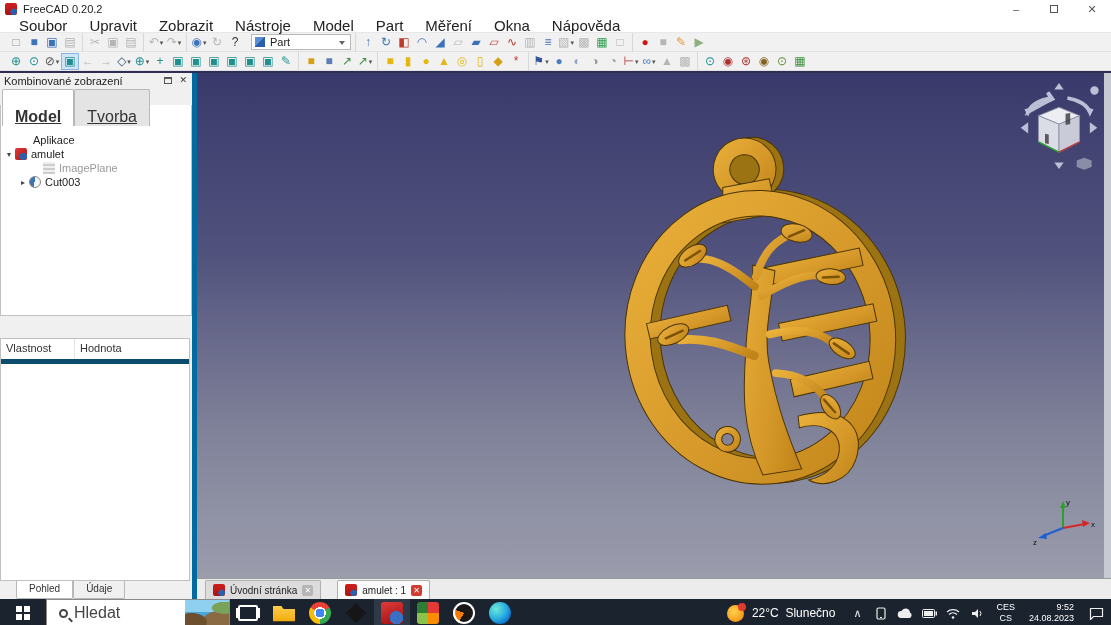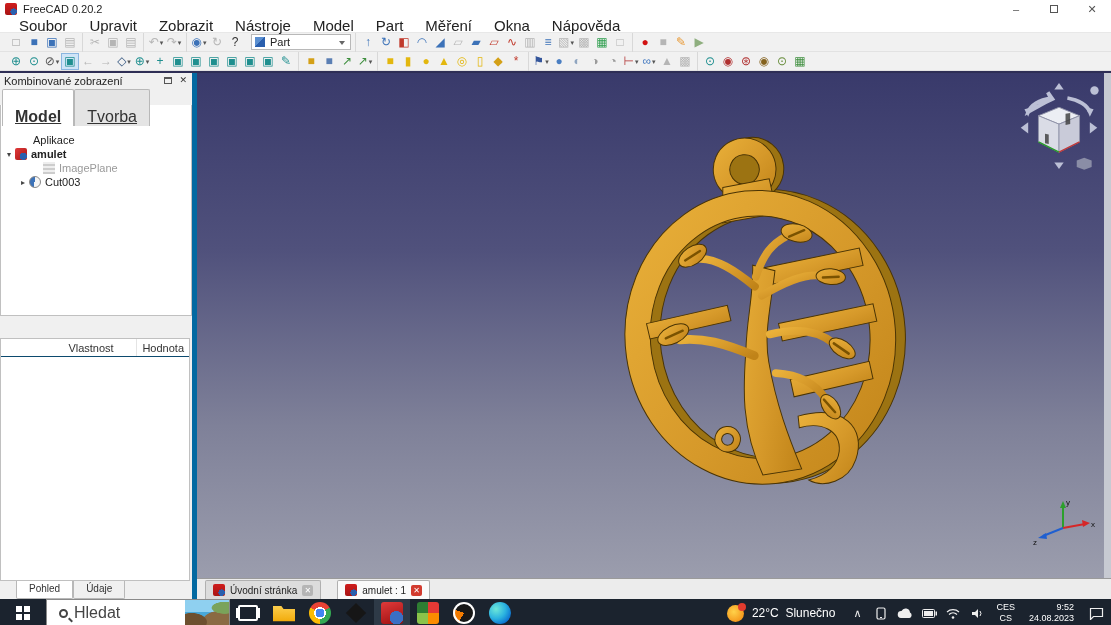--- a/index.html
+++ b/index.html
@@ -32,28 +32,28 @@
   .paneltabs { display:flex; height:16px; padding-left:2px; }
   .ptab { font-size:16px; color:#333; padding:18px 12px; border:1px solid #b8b8b8; border-bottom:none; background:#e4e4e4; border-radius:2px 2px 0 0;text-decoration:underline; }
   .ptab.on { background:#fff; font-weight:bold; }
   .treecols { display:flex; height:16px; background:#fff; border:1px solid #c0c0c0; border-bottom:1px solid #e0e0e0; font-size:10px; color:#333; }
   .treecols .c1 { width:95px; padding:2px 4px; border-right:1px solid #e0e0e0; }
   .treecols .c2 { padding:2px 4px; }
   .treebody { background:#fff; border:1px solid #c0c0c0; border-top:none; height:211px; overflow:hidden; }
   .trow { display:flex; align-items:center; height:14px; font-size:11px; color:#222; }
   .trow .exp { width:12px; font-size:8px; color:#444; text-align:center; }
   .trow .ticon { width:12px; height:12px; margin-right:4px; }
-  .trow.bold .tlabel { font-weight:bold; }
+  .trow.bold .tlabel { font-weight:normal; }
   .trow.muted .tlabel { color:#9a9a9a; }
   .icon-none { background:none; }
   .icon-fcdoc { background: radial-gradient(circle at 70% 70%, #2a5fae 0 30%, rgba(0,0,0,0) 31%), linear-gradient(135deg,#e03a3a,#a81414); border-radius:2px; }
   .icon-grid { background: repeating-linear-gradient(0deg,#b9b9b9 0 2px,#e8e8e8 2px 4px), repeating-linear-gradient(90deg,#b9b9b9 0 2px,#e8e8e8 2px 4px); opacity:.7; }
   .icon-cut { border-radius:50%; background: linear-gradient(100deg,#3c72b8 46%,#f4f4f4 46%); border:1px solid #888; }
   .proppanel { position:absolute; left:0; top:265px; width:190px; height:243px; background:#fff; border:1px solid #c0c0c0; }
-  .propcols { display:flex; height:18px; font-size:11px; color:#333; border-bottom:1px solid #0c4a6e;justify-content:flex-end; }
+  .propcols { display:flex; height:25px; font-size:11px; color:#333; border-bottom:5px solid #0c4a6e; }
   .propcols .c1 { width:74px; padding:3px 5px; border-right:1px solid #e4e4e4; }
   .propcols .c2 { padding:3px 5px; }
   .docktabs { position:absolute; left:12px; top:508px; height:18px; display:flex; padding-left:4px; }
   .dtab { font-size:10px; color:#333; padding:2px 12px; background:#f0f0f0; border:1px solid #b8b8b8; border-top:none; border-radius:0 0 2px 2px; }
   .dtab.on { background:#fff; }
   
   .viewport { position:absolute; left:197px; top:0; width:914px; height:505px; background:linear-gradient(180deg,#393a6b 0%,#50517c 35%,#7f8199 70%,#9b9dad 100%); overflow:hidden; }
   .vscroll { position:absolute; right:0; top:0; width:7px; height:100%; background:#c7cad2; }
   
   .doctabbar { position:absolute; left:197px; top:505px; width:914px; height:21px; background:#ececec; border-top:1px solid #9a9a9a; display:flex; align-items:flex-end; padding-left:8px; gap:16px; }

